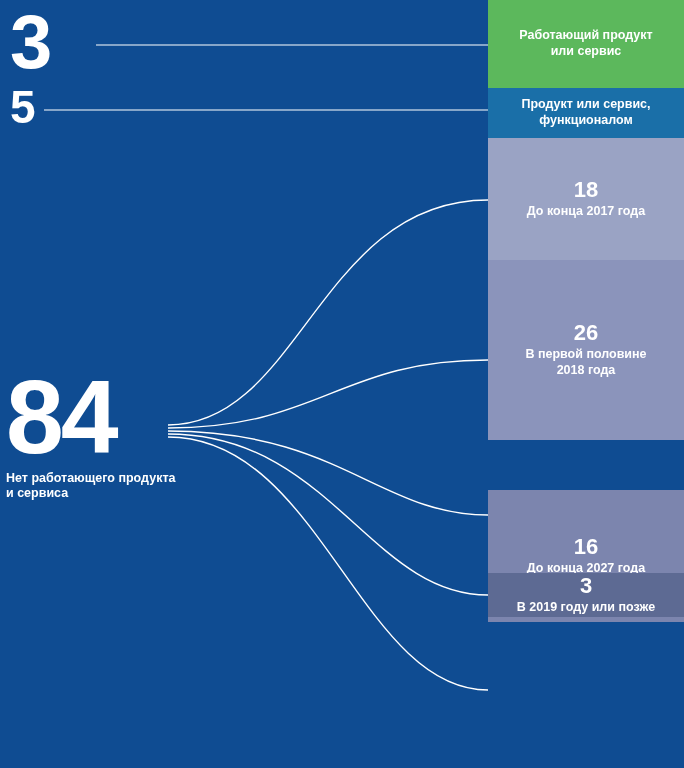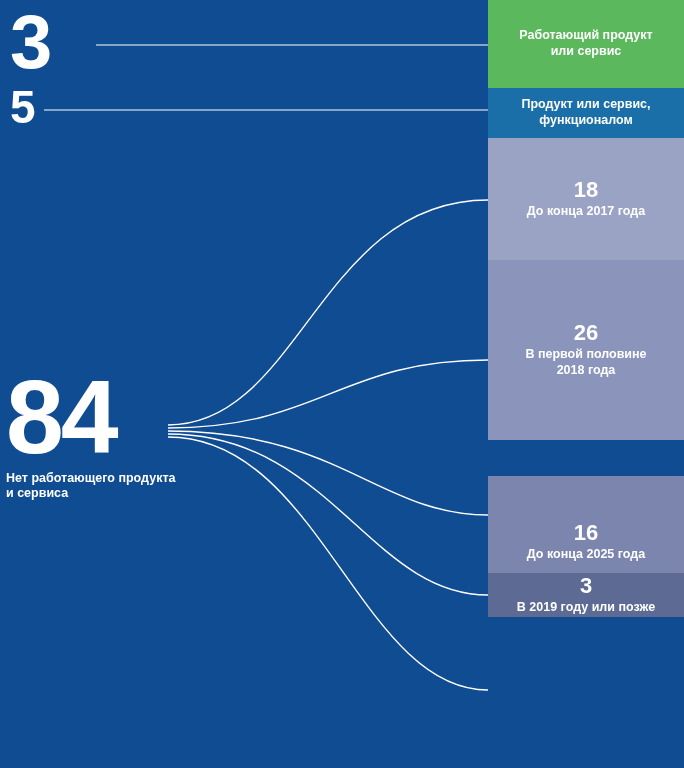--- a/index.html
+++ b/index.html
@@ -164,23 +164,23 @@
     </div>
 
     <div class="block" style="top:260px; height:180px; background:#8b94bb;">
       <div class="b-num">26</div>
       <div class="b-label">
         <div>В первой половине</div>
         <div>2018 года</div>
       </div>
     </div>
 
-    <div class="block" style="top:476px; height:132px; background:#7c85ae;">
+    <div class="block" style="top:490px; height:132px; background:#7c85ae;">
       <div class="b-num">16</div>
-      <div class="b-label">До конца 2025 года</div>
+      <div class="b-label">До конца 2027 года</div>
     </div>
 
     <div class="block" style="top:573px; height:44px; background:#5d6a93;">
       <div class="b-num">3</div>
       <div class="b-label">В 2019 году или позже</div>
     </div>
 
 
   </div>
 </div>

